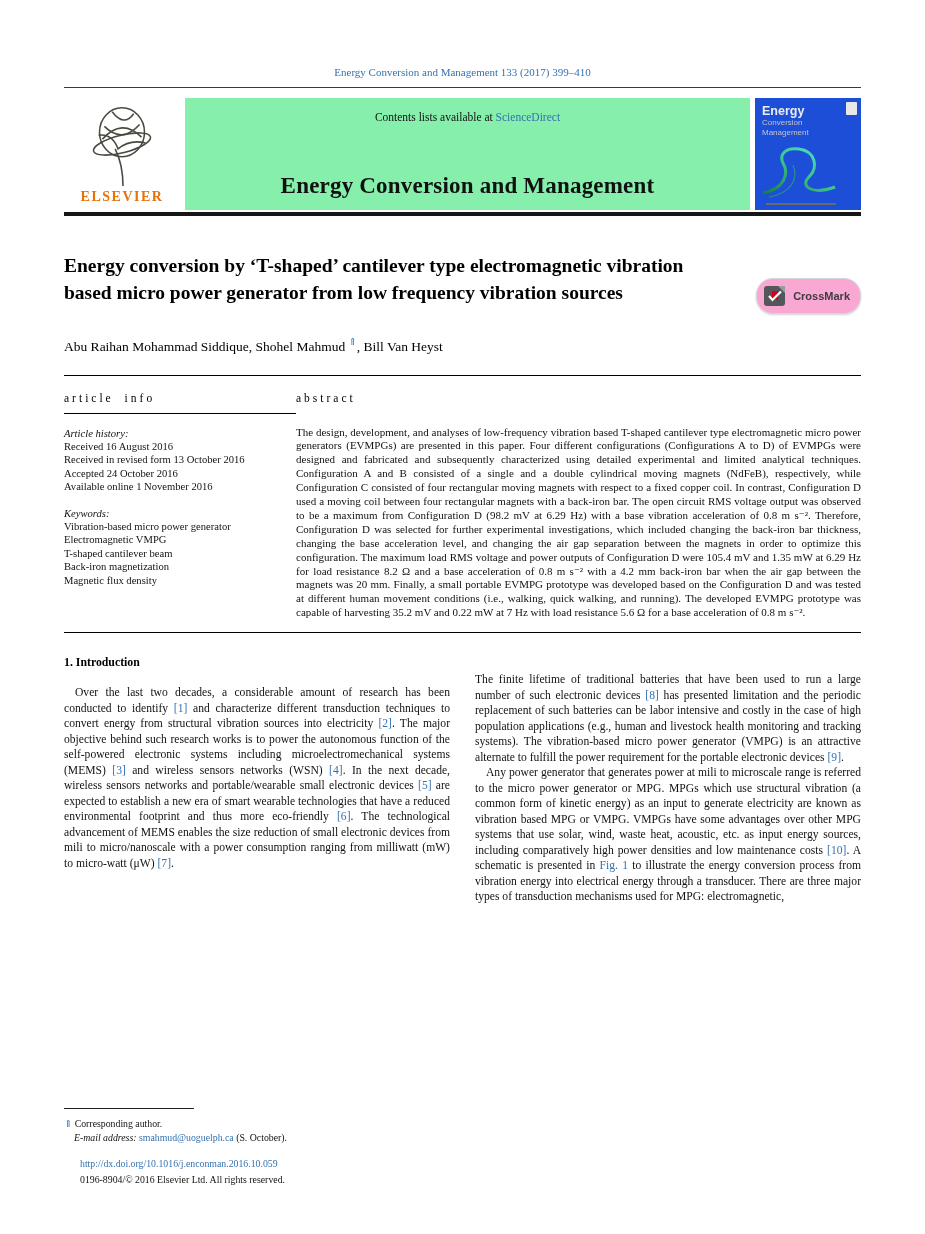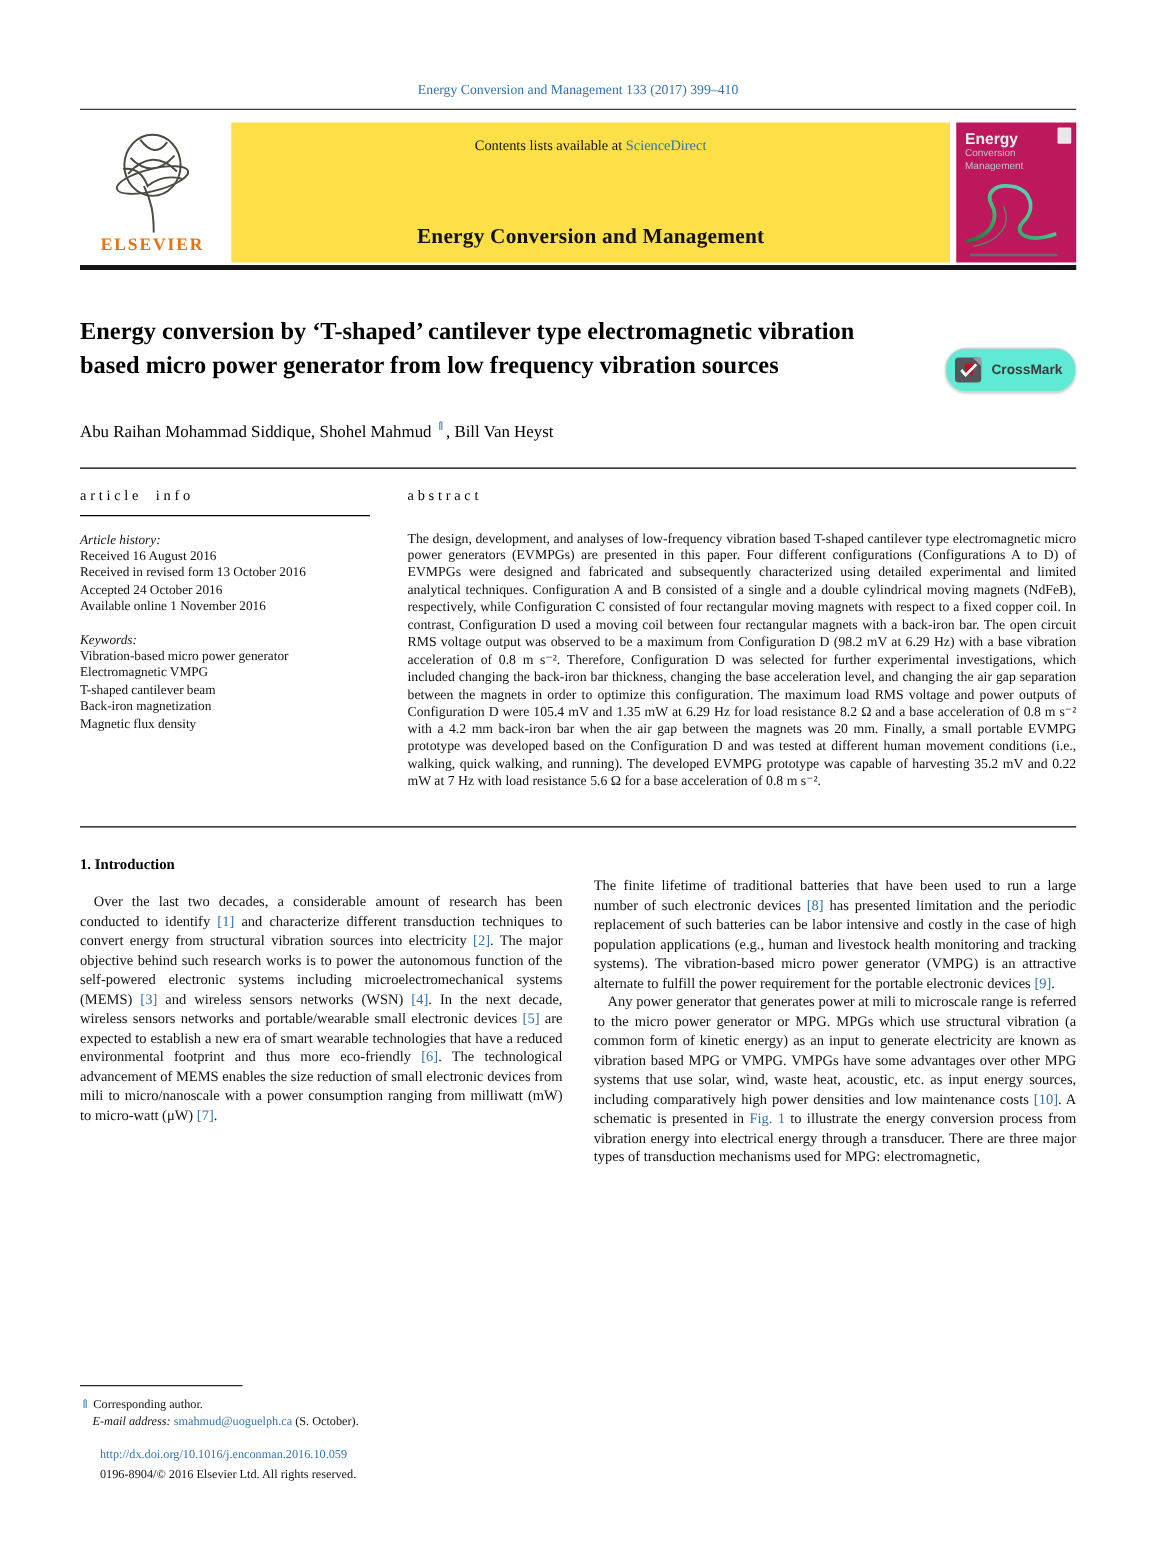--- a/index.html
+++ b/index.html
@@ -33,61 +33,61 @@
   .logo-area{
     width:116px; background:#fff; flex:none;
     display:flex; flex-direction:column; align-items:center;
     padding-top:2px;
   }
   .els-word{
     font-size:14px; font-weight:bold; color:var(--els-orange);
     letter-spacing:1.5px; margin-top:1px;
   }
   .banner-center{
-    flex:1; background:#fde047; margin:0 5px;
+    flex:1; background:#86efac; margin:0 5px;
     display:flex; flex-direction:column; justify-content:space-between;
     text-align:center; padding:13px 0 11px;
   }
   .contents-line{ font-size:11.5px; }
-  .journal-title{ font-size:17px; font-weight:bold; letter-spacing:.2px; }
+  .journal-title{ font-size:23px; font-weight:bold; letter-spacing:.2px; }
   .homepage-line{ font-size:10.5px; letter-spacing:1.4px; color:#222; }
   .cover{
-    width:96px; flex:none; background:#be185d; position:relative;
+    width:106px; flex:none; background:#1d4ed8; position:relative;
     font-family:"Liberation Sans","DejaVu Sans",sans-serif; overflow:hidden;
   }
   .cover-t1{ color:#ececec; font-size:12.5px; font-weight:bold; margin:6px 0 0 7px; }
   .cover-t2,.cover-t3{ color:#c3c3c3; font-size:8px; margin-left:7px; line-height:10px; }
   .cover-els-box{ position:absolute; top:4px; right:4px; width:11px; height:13px; background:#e8e8e8; border-radius:1px; }
   .cover-swirl{ position:absolute; bottom:9px; left:0; }
   .cover-bar1{ position:absolute; bottom:5px; left:11px; width:70px; height:2px; background:#6a6a6a; }
   .black-bar{ height:4px; background:#161616; margin-top:2px; }
 
   
   .title-row{ margin-top:36px; display:flex; justify-content:space-between; align-items:flex-start; }
   .art-title{
     width:660px; font-size:19.5px; line-height:27px; font-weight:bold; color:#000;
   }
   .crossmark{
     margin-top:26px; display:flex; align-items:center; gap:5px;
     border:1px solid #d7d7d7; border-radius:17px; padding:4px 10px 4px 5px;
-    box-shadow:0 1px 2px rgba(0,0,0,.18); background:#5eead4; flex:none;
+    box-shadow:0 1px 2px rgba(0,0,0,.18); background:#f9a8d4; flex:none;
   }
   .crossmark-label{
     font-family:"Liberation Sans","DejaVu Sans",sans-serif;
     font-size:11px; font-weight:bold; color:#3c3c3c;
   }
 
   .authors{ margin-top:22px; font-size:13.5px; color:#000; }
   .affil{ margin-top:10px; font-size:10.5px; font-style:italic; }
 
   
   .infoblock{
     margin-top:20px;
     border-top:1.2px solid #000; border-bottom:1.2px solid #000;
-    display:flex; gap:30px; padding:16px 0 28px;
+    display:flex; padding:16px 0 12px;
   }
   .info-col{ width:232px; flex:none; }
   .abs-col{ flex:1; }
   .col-heading{
     font-size:11.5px; letter-spacing:3px; word-spacing:5px; color:#000;
   }
   .ai-rule{ border-bottom:1px solid #000; margin:9px 0 13px; }
   .info-line{ font-size:10.6px; line-height:13.4px; }
   .em{ font-style:italic; }
   .kw-label{ margin-top:13px; }

